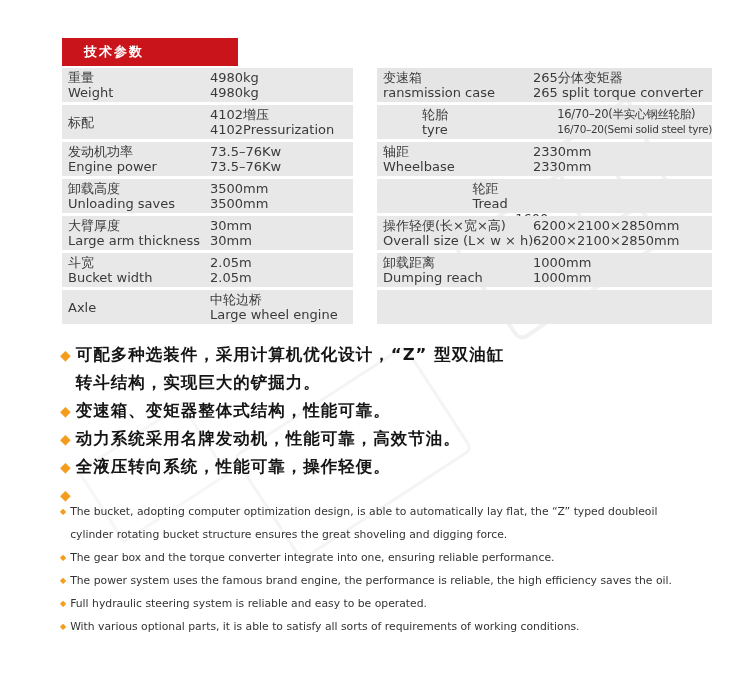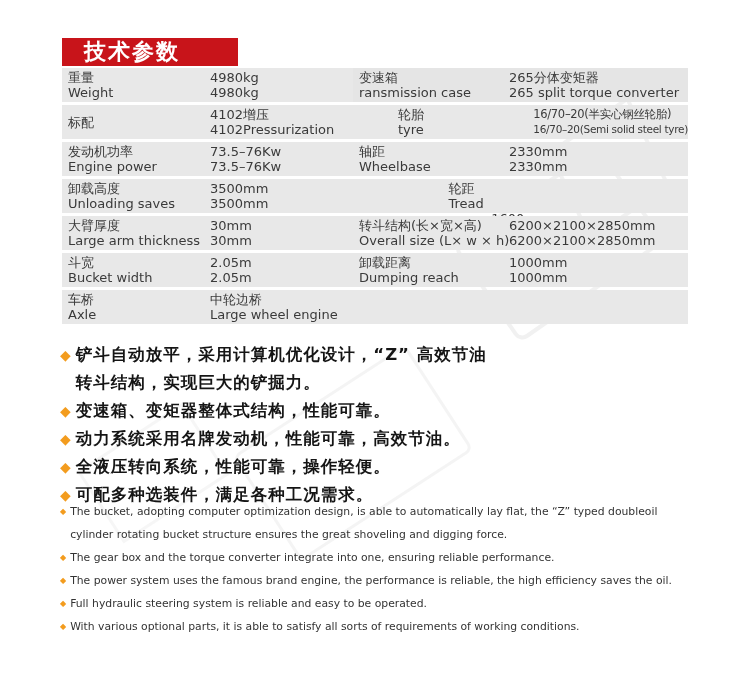--- a/index.html
+++ b/index.html
@@ -12,26 +12,26 @@
   
   .wm{position:absolute;border:4px solid rgba(165,165,165,0.16);pointer-events:none;}
   .wm-1{width:170px;height:110px;left:470px;top:185px;transform:rotate(-35deg);border-radius:10px;}
   .wm-2{width:90px;height:90px;left:560px;top:120px;transform:rotate(-35deg) skewX(-10deg);}
   .wm-3{width:200px;height:120px;left:250px;top:390px;transform:rotate(-33deg);border-radius:8px;border-width:3px;border-color:rgba(165,165,165,0.12);}
   .wm-4{width:120px;height:80px;left:90px;top:430px;transform:rotate(-33deg);border-width:3px;border-color:rgba(165,165,165,0.10);}
 
   
   .banner{
     position:absolute;left:62px;top:38px;width:176px;height:28px;
-    color:#ffffff;font-weight:bold;font-size:22px;line-height:28px;
+    color:#ffffff;font-weight:bold;font-size:13px;line-height:28px;
     padding-left:22px;box-sizing:border-box;letter-spacing:2px;
   }
 
   
-  .spec-table{position:absolute;left:62px;top:68px;width:650px;display:flex;}
+  .spec-table{position:absolute;left:62px;top:68px;width:650px;display:flex;gap:24px;}
   .spec-col{display:flex;flex-direction:column;}
   .col-left{width:291px;}
   .col-right{width:335px;}
   .spec-row{
     height:34px;margin-bottom:3px;display:flex;align-items:center;
     box-sizing:border-box;padding:2px 0;
   }
   .spec-label,.spec-value{display:flex;flex-direction:column;justify-content:center;}
   .spec-label{padding-left:6px;box-sizing:border-box;}
   .col-left .spec-label{width:148px;}
@@ -130,21 +130,20 @@
             <div class="cn">斗宽</div>
             <div class="en">Bucket width</div>
           </div>
           <div class="spec-value">
             <div class="cn">2.05m</div>
             <div class="en">2.05m</div>
           </div>
         </div>
         <div class="spec-row" style="background: rgb(232, 232, 232);">
           <div class="spec-label">
-            <div class="cn">车桥</div>
             <div class="en">Axle</div>
           </div>
           <div class="spec-value">
             <div class="cn">中轮边桥</div>
             <div class="en">Large wheel engine</div>
           </div>
         </div>
       </div>
     <div class="spec-col col-right" id="right-rows">
         <div class="spec-row" style="background: #e5e5e5;">
@@ -182,21 +181,21 @@
             <div class="cn">轮距</div>
             <div class="en">Tread</div>
           </div>
           <div class="spec-value">
             <div class="cn">1600mm</div>
             <div class="en">1600mm</div>
           </div>
         </div>
         <div class="spec-row" style="background: rgb(232, 232, 232);">
           <div class="spec-label">
-            <div class="cn">转斗结构(长×宽×高)</div>
+            <div class="cn">操作轻便(长×宽×高)</div>
             <div class="en">Overall size (L× w × h)</div>
           </div>
           <div class="spec-value">
             <div class="cn">6200×2100×2850mm</div>
             <div class="en">6200×2100×2850mm</div>
           </div>
         </div>
         <div class="spec-row" style="background: rgb(232, 232, 232);">
           <div class="spec-label">
             <div class="cn">卸载距离</div>
@@ -216,38 +215,37 @@
             <div class="cn"></div>
             <div class="en"></div>
           </div>
         </div>
       </div>
   </div>
 
   <div class="features-cn" id="features-cn">
       <div class="feature-cn">
         <span class="diamond" style="color: rgb(243, 156, 30);">◆</span>
-        <span class="txt">铲斗自动放平，采用计算机优化设计，“Z” 高效节油
+        <span class="txt">可配多种选装件，采用计算机优化设计，“Z” 型双油缸
 转斗结构，实现巨大的铲掘力。</span>
       </div>
       <div class="feature-cn">
         <span class="diamond" style="color: rgb(243, 156, 30);">◆</span>
         <span class="txt">变速箱、变矩器整体式结构，性能可靠。</span>
       </div>
       <div class="feature-cn">
         <span class="diamond" style="color: rgb(243, 156, 30);">◆</span>
         <span class="txt">动力系统采用名牌发动机，性能可靠，高效节油。</span>
       </div>
       <div class="feature-cn">
         <span class="diamond" style="color: rgb(243, 156, 30);">◆</span>
         <span class="txt">全液压转向系统，性能可靠，操作轻便。</span>
       </div>
       <div class="feature-cn">
         <span class="diamond" style="color: rgb(243, 156, 30);">◆</span>
-        <span class="txt">可配多种选装件，满足各种工况需求。</span>
       </div>
     </div>
 
   <div class="features-en" id="features-en">
       <div class="feature-en">
         <span class="diamond" style="color: rgb(243, 156, 30);">◆</span>
         <span class="txt">The bucket, adopting computer optimization design, is able to automatically lay flat, the “Z” typed doubleoil
 cylinder rotating bucket structure ensures the great shoveling and digging force.</span>
       </div>
       <div class="feature-en">

